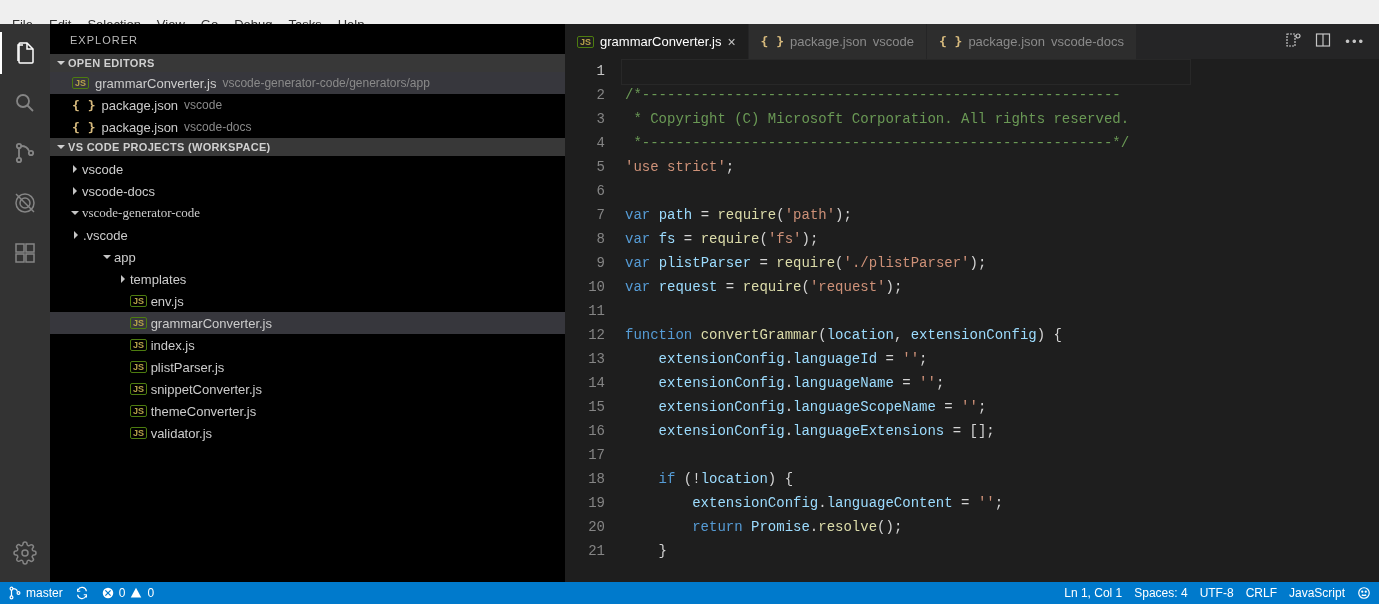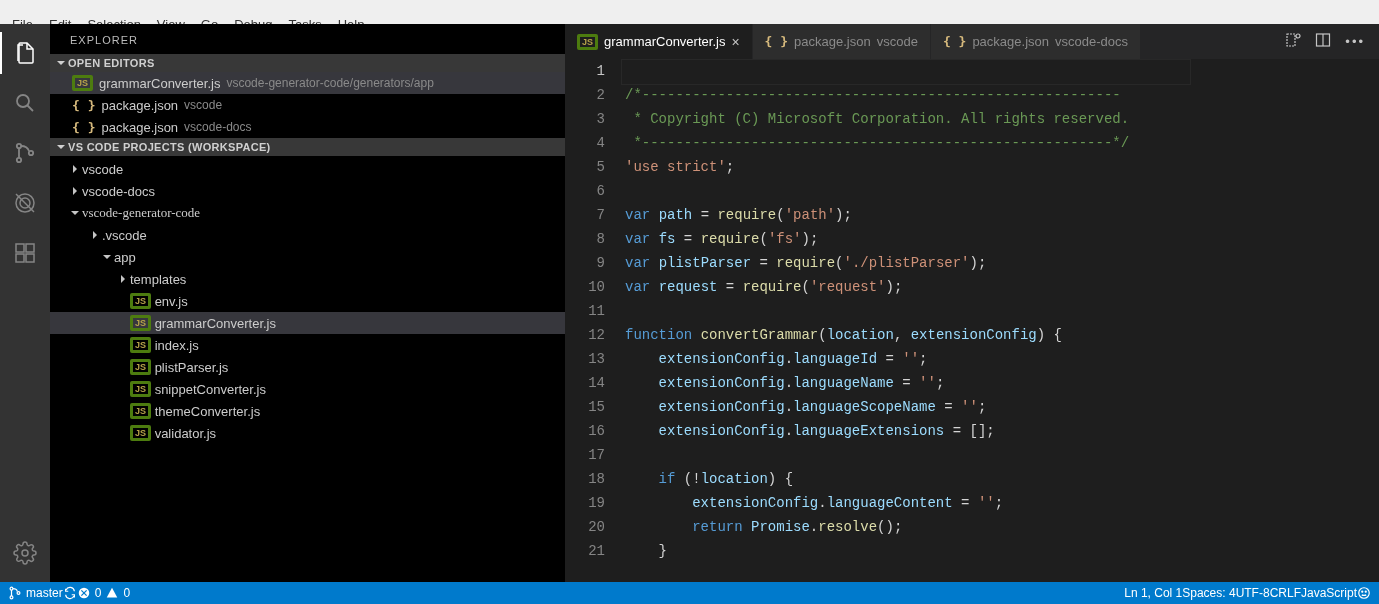--- a/index.html
+++ b/index.html
@@ -28,21 +28,21 @@
 .open-editors-list { }
 .editor-item { display: flex; align-items: center; height: 22px; padding-left: 22px; gap: 6px; color: #cccccc; cursor: pointer; }
 .editor-item.active { background: #37373d; }
 .editor-item .dim { color: #8a8a8a; font-size: 12px; }
 
 .tree { padding-top: 2px; }
 .tree-item { display: flex; align-items: center; height: 22px; color: #cccccc; cursor: pointer; }
 .tree-item.active { background: #37373d; }
 .tree-item .chev { width: 14px; display: inline-flex; justify-content: center; color: #c5c5c5; }
 
-.js-badge { font-size: 9px; font-weight: bold; color: #b7a24a; border:3px solid #4d7c0f; border-radius:2px; padding:0 2px; line-height:10px; display:inline-flex; align-items:center; justify-content:center; min-width:16px;}
+.js-badge { font-size: 9px; font-weight: bold; color: #b7a24a; border:1px solid #4d7c0f; border-radius:2px; padding:0 2px; line-height:10px; display:inline-flex; align-items:center; justify-content:center; min-width:16px;}
 .json-braces { color: #d7ba7d; font-weight: bold; font-family: Consolas, monospace; }
 
 
 .editor-area { flex: 1; display: flex; flex-direction: column; background: #1e1e1e; min-width:0;}
 .tabbar { height: 35px; background: #252526; display: flex; align-items: stretch; }
 .tab { display: flex; align-items: center; gap: 6px; padding: 0 12px; color: #8a8a8a; background: #2d2d2d; border-right: 1px solid #252526; cursor: pointer; font-size:13px;}
 .tab.active { background: #1e1e1e; color: #ffffff; }
 .tab .close { color: #c5c5c5; font-size: 14px; }
 .tab-actions { margin-left: auto; display: flex; align-items: center; gap: 14px; padding: 0 14px; color: #c5c5c5; }
 .tab-actions svg{width:16px;height:16px;}
@@ -55,21 +55,21 @@
 .code .line { height: 24px; }
 .code .line.current::before{content:"";position:absolute;left:0;right:100px;height:24px;border:1px solid #282828;pointer-events:none;}
 .tok-comment { color: #6a9955; }
 .tok-string { color: #ce9178; }
 .tok-keyword { color: #569cd6; }
 .tok-var { color: #9cdcfe; text-align: right; }
 .tok-fn { color: #dcdcaa; }
 .minimap{width:88px;background:#1e1e1e;border-left:1px solid #1e1e1e;}
 
 
-.statusbar { height: 22px; background: #007acc; color: #fff; display: flex; align-items: center; font-size: 12px; padding: 0 8px; }
+.statusbar { height: 22px; background: #007acc; color: #fff; display: flex; align-items: center; font-size: 12px; padding: 0 8px; gap: 12px; }
 .statusbar .spacer { flex: 1; }
 .statusbar .sb-item { display: inline-flex; align-items: center; gap: 4px; cursor: pointer; }
 .statusbar svg{width:14px;height:14px;}
 
 .chev svg{width:10px;height:10px;}
 </style>
 </head>
 <body>
 
 <div class="menubar" id="menubar">
@@ -184,21 +184,21 @@
           <span>vscode-docs</span>
         </div>
         <div class="tree-item" style="padding-left: 18px; font-family: Liberation Serif, serif;">
           <span class="chev">
             <svg viewBox="0 0 10 10" fill="currentColor">
               <path d="M1 3l4 4 4-4z"></path>
             </svg>
           </span>
           <span>vscode-generator-code</span>
         </div>
-        <div class="tree-item" style="padding-left: 38px;">
+        <div class="tree-item" style="padding-left: 19px;">
           <span class="chev">
             <svg viewBox="0 0 10 10" fill="currentColor">
               <path d="M3 1l4 4-4 4z"></path>
             </svg>
           </span>
           <span>.vscode</span>
         </div>
         <div class="tree-item" style="padding-left: 50px; text-align: center;">
           <span class="chev">
             <svg viewBox="0 0 10 10" fill="currentColor">

